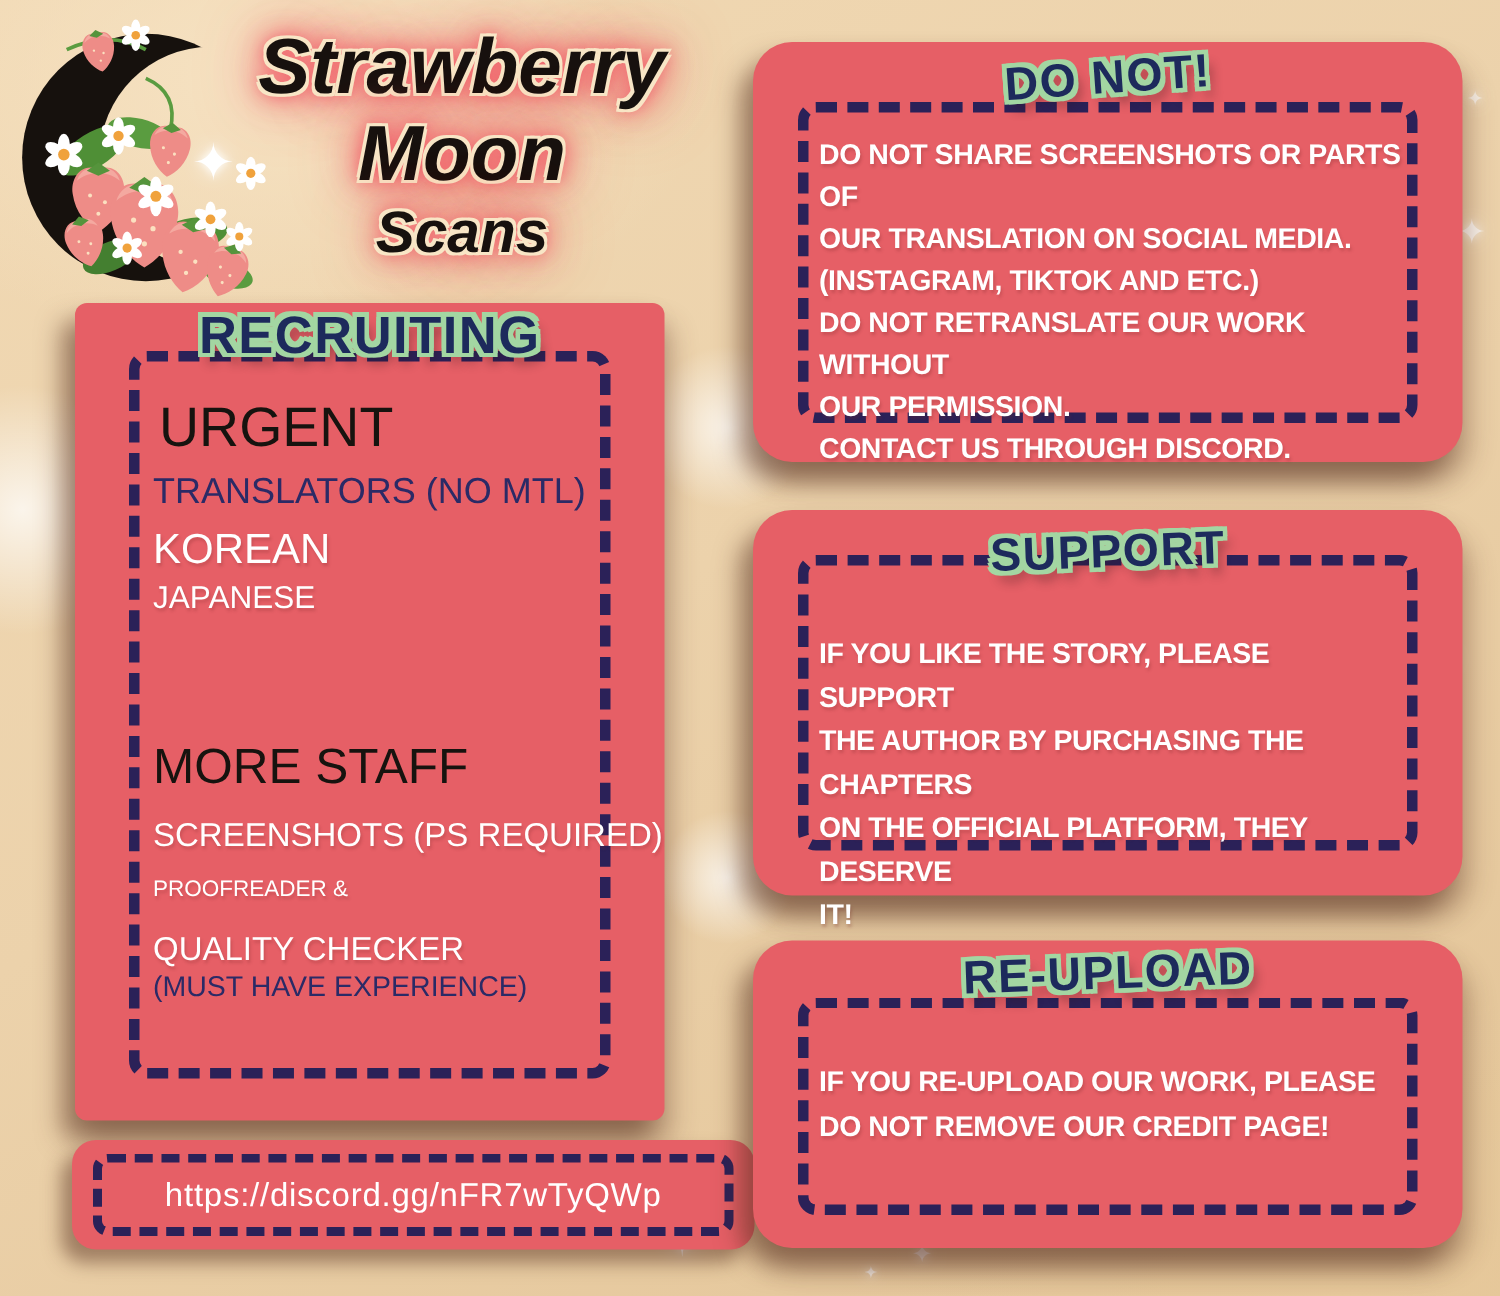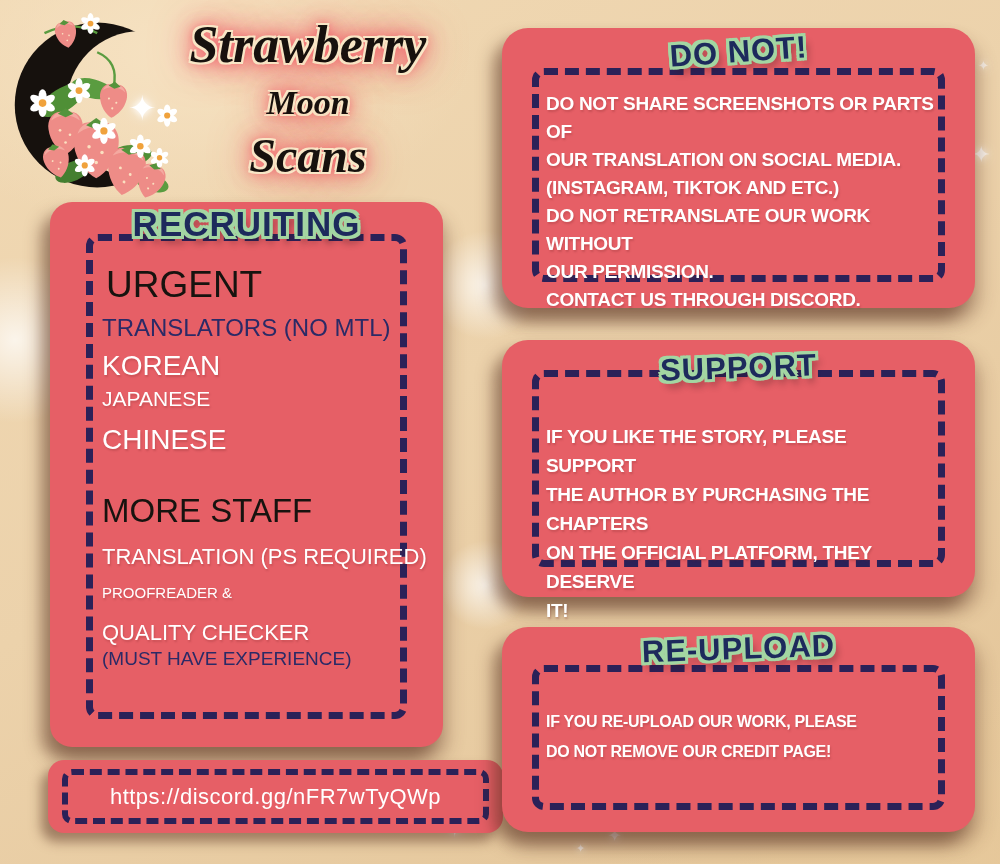--- a/index.html
+++ b/index.html
@@ -6,49 +6,49 @@
   .stage{
     position:relative;width:1000px;height:864px;overflow:hidden;
     font-family:"Liberation Sans",sans-serif;
     background:
       radial-gradient(420px 260px at 18% 6%, #f6e2c2 0%, rgba(246,226,194,0) 70%),
       radial-gradient(500px 300px at 90% 100%, #e7c99b 0%, rgba(231,201,155,0) 70%),
       linear-gradient(150deg,#f1d9b4 0%, #ecd2ab 45%, #e3c497 100%);
   }
   
   .panel{
-    position:absolute;background:#e65f66;border-radius:22px;
+    position:absolute;background:#e65f66;border-radius:8px;
     box-shadow:-9px 12px 16px rgba(88,48,32,.50), 5px 14px 18px rgba(88,48,32,.30);
   }
   .dashed{
     position:absolute;border:7px dashed #2b2158;border-radius:12px;pointer-events:none;
   }
   .outline-header{
     position:absolute;width:100%;text-align:center;
     font-weight:bold;color:#1d2a5c;letter-spacing:1px;
     text-shadow:
       -3px -3px 0 #a3d6a2, 3px -3px 0 #a3d6a2, -3px 3px 0 #a3d6a2, 3px 3px 0 #a3d6a2,
       -3px 0 0 #a3d6a2, 3px 0 0 #a3d6a2, 0 -3px 0 #a3d6a2, 0 3px 0 #a3d6a2,
       4px 7px 7px rgba(50,20,25,.45);
   }
   .panel-body{
     position:absolute;color:#ffffff;font-weight:bold;white-space:pre-line;
     text-shadow:1px 2px 2px rgba(120,40,40,.25);
   }
   
   .title{
     position:absolute;left:158px;top:14px;width:300px;text-align:center;
-    font-family:Liberation Serif, serif;font-style:italic;font-weight:bold;color:#17110e;
+    font-family:Liberation Sans, sans-serif;font-style:italic;font-weight:bold;color:#17110e;
     text-shadow:
       -2px -2px 0 #f8e6c6, 2px -2px 0 #f8e6c6, -2px 2px 0 #f8e6c6, 2px 2px 0 #f8e6c6,
       0 0 10px #f2646e, 0 0 18px #ef5f68, 0 0 30px #ee5a64, 0 0 44px rgba(238,90,100,.8);
   }
   .title .l1{font-size:52px;line-height:62px;}
-  .title .l2{font-size:34px;line-height:54px;}
-  .title .l3{font-size:48px;line-height:52px;}
+  .title .l2{font-size:52px;line-height:54px;}
+  .title .l3{font-size:39px;line-height:52px;}
   
   .rec-line{position:absolute;left:52px;font-weight:normal;white-space:nowrap;}
   .ink{color:#17130f;}
   .navy{color:#2b2a66;}
   .white{color:#ffffff;text-shadow:1px 2px 2px rgba(120,40,40,.25);}
   
   .discord{
     position:absolute;left:48px;top:760px;width:455px;height:73px;background:#e65f66;
     border-radius:16px;box-shadow:-7px 9px 12px rgba(88,48,32,.5);
   }
@@ -140,23 +140,22 @@
     <div class="l3">Scans</div>
   </div>
 
   <div class="panel" style="left:50px;top:202px;width:393px;height:545px;">
     <div class="dashed" style="left:36px;right:36px;top:32px;bottom:28px;"></div>
     <div class="outline-header" style="top:2px;font-size:35px;">RECRUITING</div>
     <div class="rec-line ink" style="top:62px; left:56px;font-size:37px;">URGENT</div>
     <div class="rec-line navy" style="top:112px;font-size:24px;">TRANSLATORS (NO MTL)</div>
     <div class="rec-line white" style="top:148px;font-size:28px;">KOREAN</div>
     <div class="rec-line white" style="top:185px;font-size:21px;">JAPANESE</div>
-    <div class="rec-line white" style="top:222px;font-size:28px;">CHINESE</div>
     <div class="rec-line ink" style="top:290px;font-size:33px;">MORE STAFF</div>
-    <div class="rec-line white" style="top:342px;font-size:22px;">TRANSLATION (PS REQUIRED)</div>
+    <div class="rec-line white" style="top:342px;font-size:22px;">SCREENSHOTS (PS REQUIRED)</div>
     <div class="rec-line white" style="top:382px;font-size:15px;">PROOFREADER &amp;</div>
     <div class="rec-line navy" style="top:446px;font-size:19px;">(MUST HAVE EXPERIENCE)</div>
     <div class="rec-line white" style="top:418px;font-size:22px;">QUALITY CHECKER</div>
   </div>
 
   <div class="discord">
     <div class="dashed"></div>
     <a class="discord-link" href="#">https://discord.gg/nFR7wTyQWp</a>
   </div>
 
@@ -176,17 +175,17 @@
     <div class="outline-header" style="top:10px;font-size:31px;transform:rotate(-2deg);">SUPPORT</div>
     <div class="panel-body" style="left:44px;top:82px;right:36px;font-size:19px;line-height:29px;letter-spacing:-0.3px;">IF YOU LIKE THE STORY, PLEASE SUPPORT
 THE AUTHOR BY PURCHASING THE CHAPTERS
 ON THE OFFICIAL PLATFORM, THEY DESERVE
 IT!</div>
   </div>
 
   <div class="panel" style="left:502px;top:627px;width:473px;height:205px;border-radius:26px;">
     <div class="dashed" style="left:30px;right:30px;top:38px;bottom:22px;"></div>
     <div class="outline-header" style="top:4px;font-size:31px;transform:rotate(-2deg);">RE-UPLOAD</div>
-    <div class="panel-body" style="left:44px;top:80px;right:36px;font-size:16px;line-height:30px;letter-spacing:-0.3px;">IF YOU RE-UPLOAD OUR WORK, PLEASE
+    <div class="panel-body" style="left:44px;top:80px;right:36px;font-size:19px;line-height:30px;letter-spacing:-0.3px;">IF YOU RE-UPLOAD OUR WORK, PLEASE
 DO NOT REMOVE OUR CREDIT PAGE!</div>
   </div>
 
 </div>
 
 </body></html>

